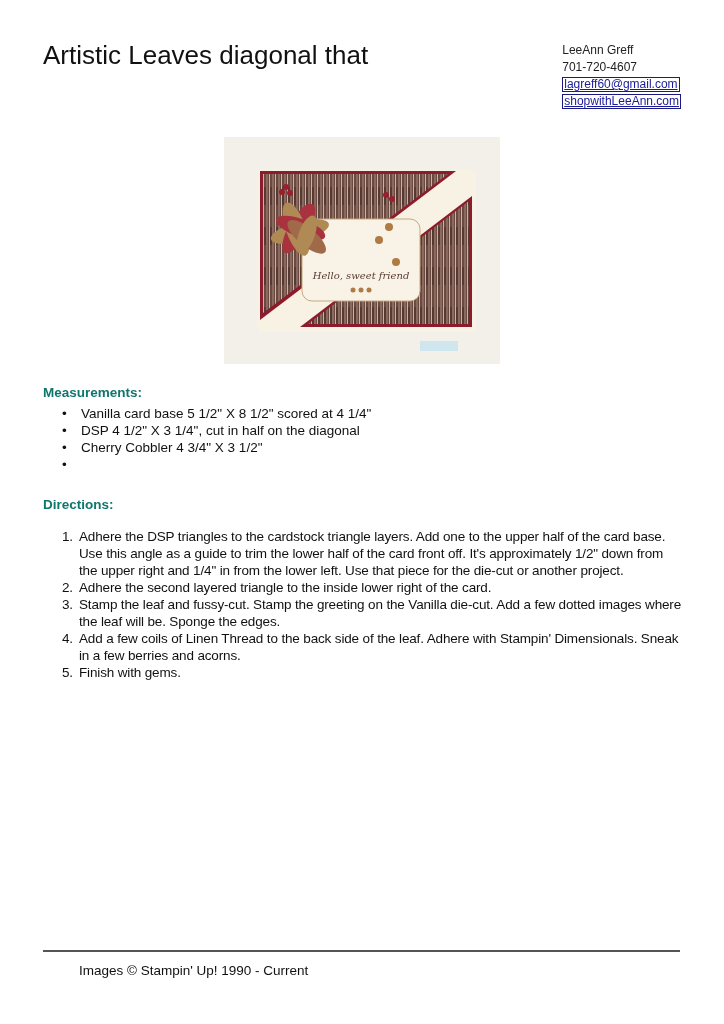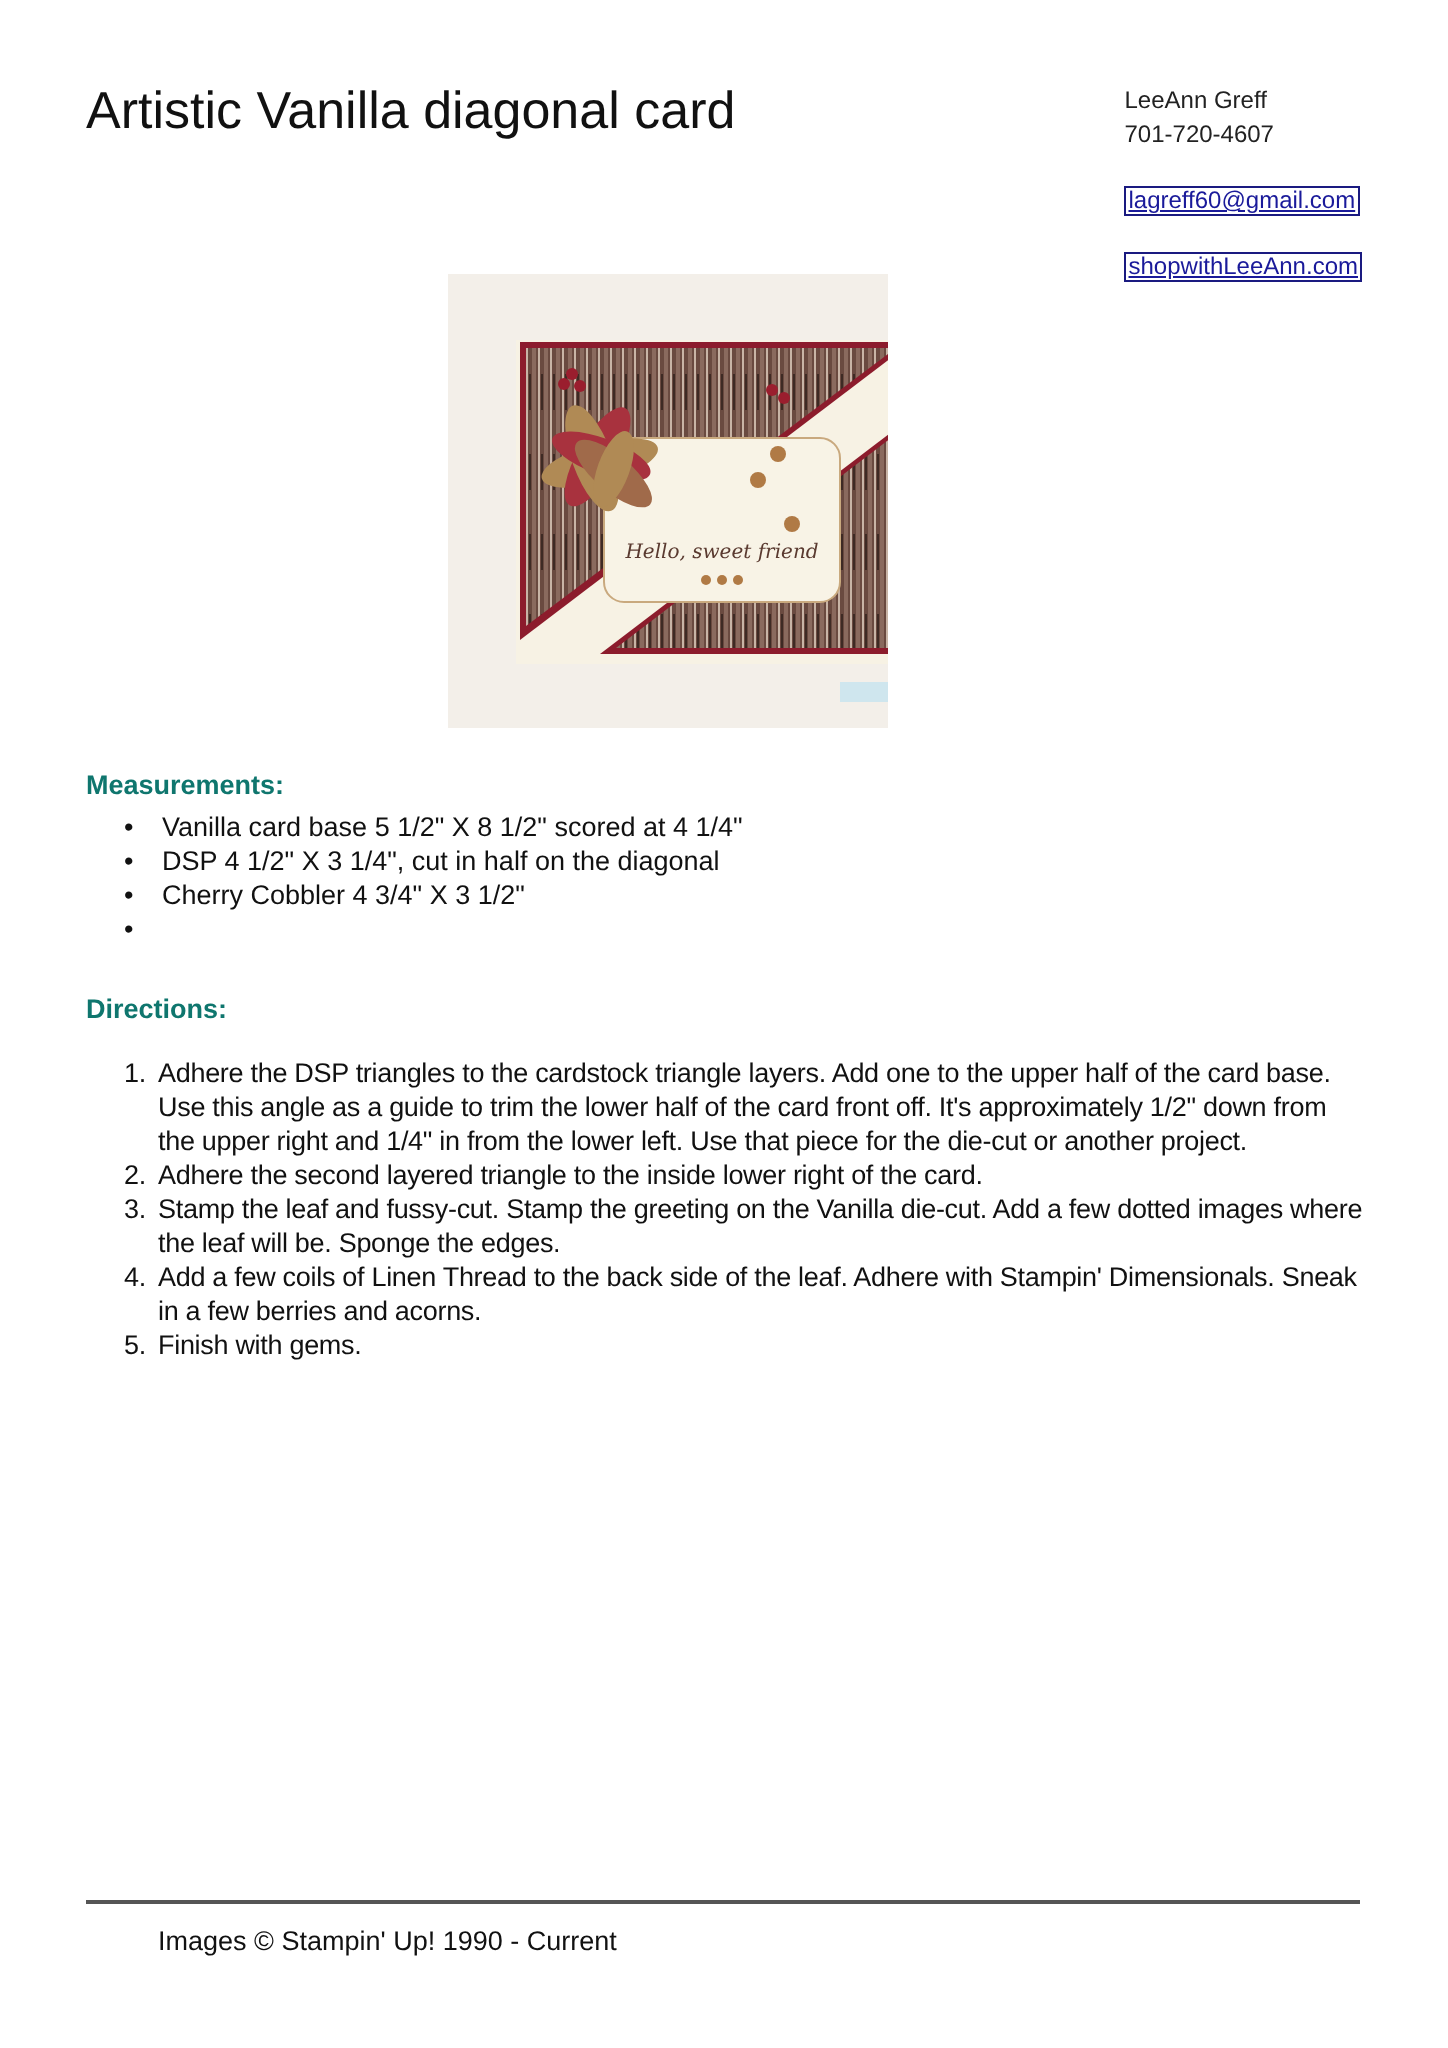--- a/index.html
+++ b/index.html
@@ -1,36 +1,36 @@
 <!DOCTYPE html>
 <html><head>
   <meta charset="utf-8">
   <style>
     html, body { margin: 0; padding: 0; background: #ffffff; }
     body { width: 724px; height: 1024px; position: relative; overflow: hidden; font-family: "Liberation Sans", sans-serif; color: #111; }
     .title { position: absolute; left: 43px; top: 40px; font-size: 26px; font-weight: normal; color: #111; letter-spacing: 0; }
     .contact { position: absolute; right: 43px; top: 42px; font-size: 12px; line-height: 17px; color: #222; }
     .contact .line { display: block; }
-    .contact .link { display: inline-block; border: 1.5px solid #1a1a80; color: #1a1a9a; text-decoration: underline; padding: 0 1px; line-height: 13px; margin-top: 17px; }
-    .photo { position: absolute; left: 224px; top: 137px; width: 220px; height: 227px; background: #f4f1ec; overflow: hidden; }
+    .contact .link { display: inline-block; border: 1.5px solid #1a1a80; color: #1a1a9a; text-decoration: underline; padding: 0 1px; line-height: 13px; margin-top: 1px; }
+    .photo { position: absolute; left: 224px; top: 137px; width: 276px; height: 227px; background: #f4f1ec; overflow: hidden; }
     .photo svg { display: block; }
     .section-h { position: absolute; left: 43px; font-size: 13.5px; font-weight: bold; color: #0f766e; }
     .bullets { position: absolute; left: 62px; top: 405px; margin: 0; padding: 0; list-style: none; font-size: 13.5px; line-height: 17px; }
     .bullets li { position: relative; padding-left: 19px; }
     .bullets li .dot { position: absolute; left: 0; top: 0; }
     .steps { position: absolute; left: 62px; top: 528px; width: 620px; margin: 0; padding: 0; list-style: none; font-size: 13.5px; line-height: 17px; font-family: "Liberation Sans", sans-serif; letter-spacing: -0.15px; }
     .steps li { position: relative; padding-left: 17px; }
     .steps li .num { position: absolute; left: 0; top: 0; }
     .rule { position: absolute; left: 43px; top: 950px; width: 637px; height: 2px; background: #555; }
     .footer { position: absolute; left: 43px; top: 963px; font-size: 13.5px; color: #111; margin-left: 36px; }
   </style>
 </head>
 <body>
 
-<div class="title">Artistic Vanilla diagonal card</div>
+<div class="title">Artistic Leaves diagonal that</div>
 
 <div class="contact">
   <span class="line">LeeAnn  Greff</span>
   <span class="line">701-720-4607</span>
   <span class="line"><a class="link">lagreff60@gmail.com</a></span>
   <span class="line"><a class="link">shopwithLeeAnn.com</a></span>
 </div>
 
 <div class="photo">
   <svg width="276" height="227" viewBox="0 0 276 227">

